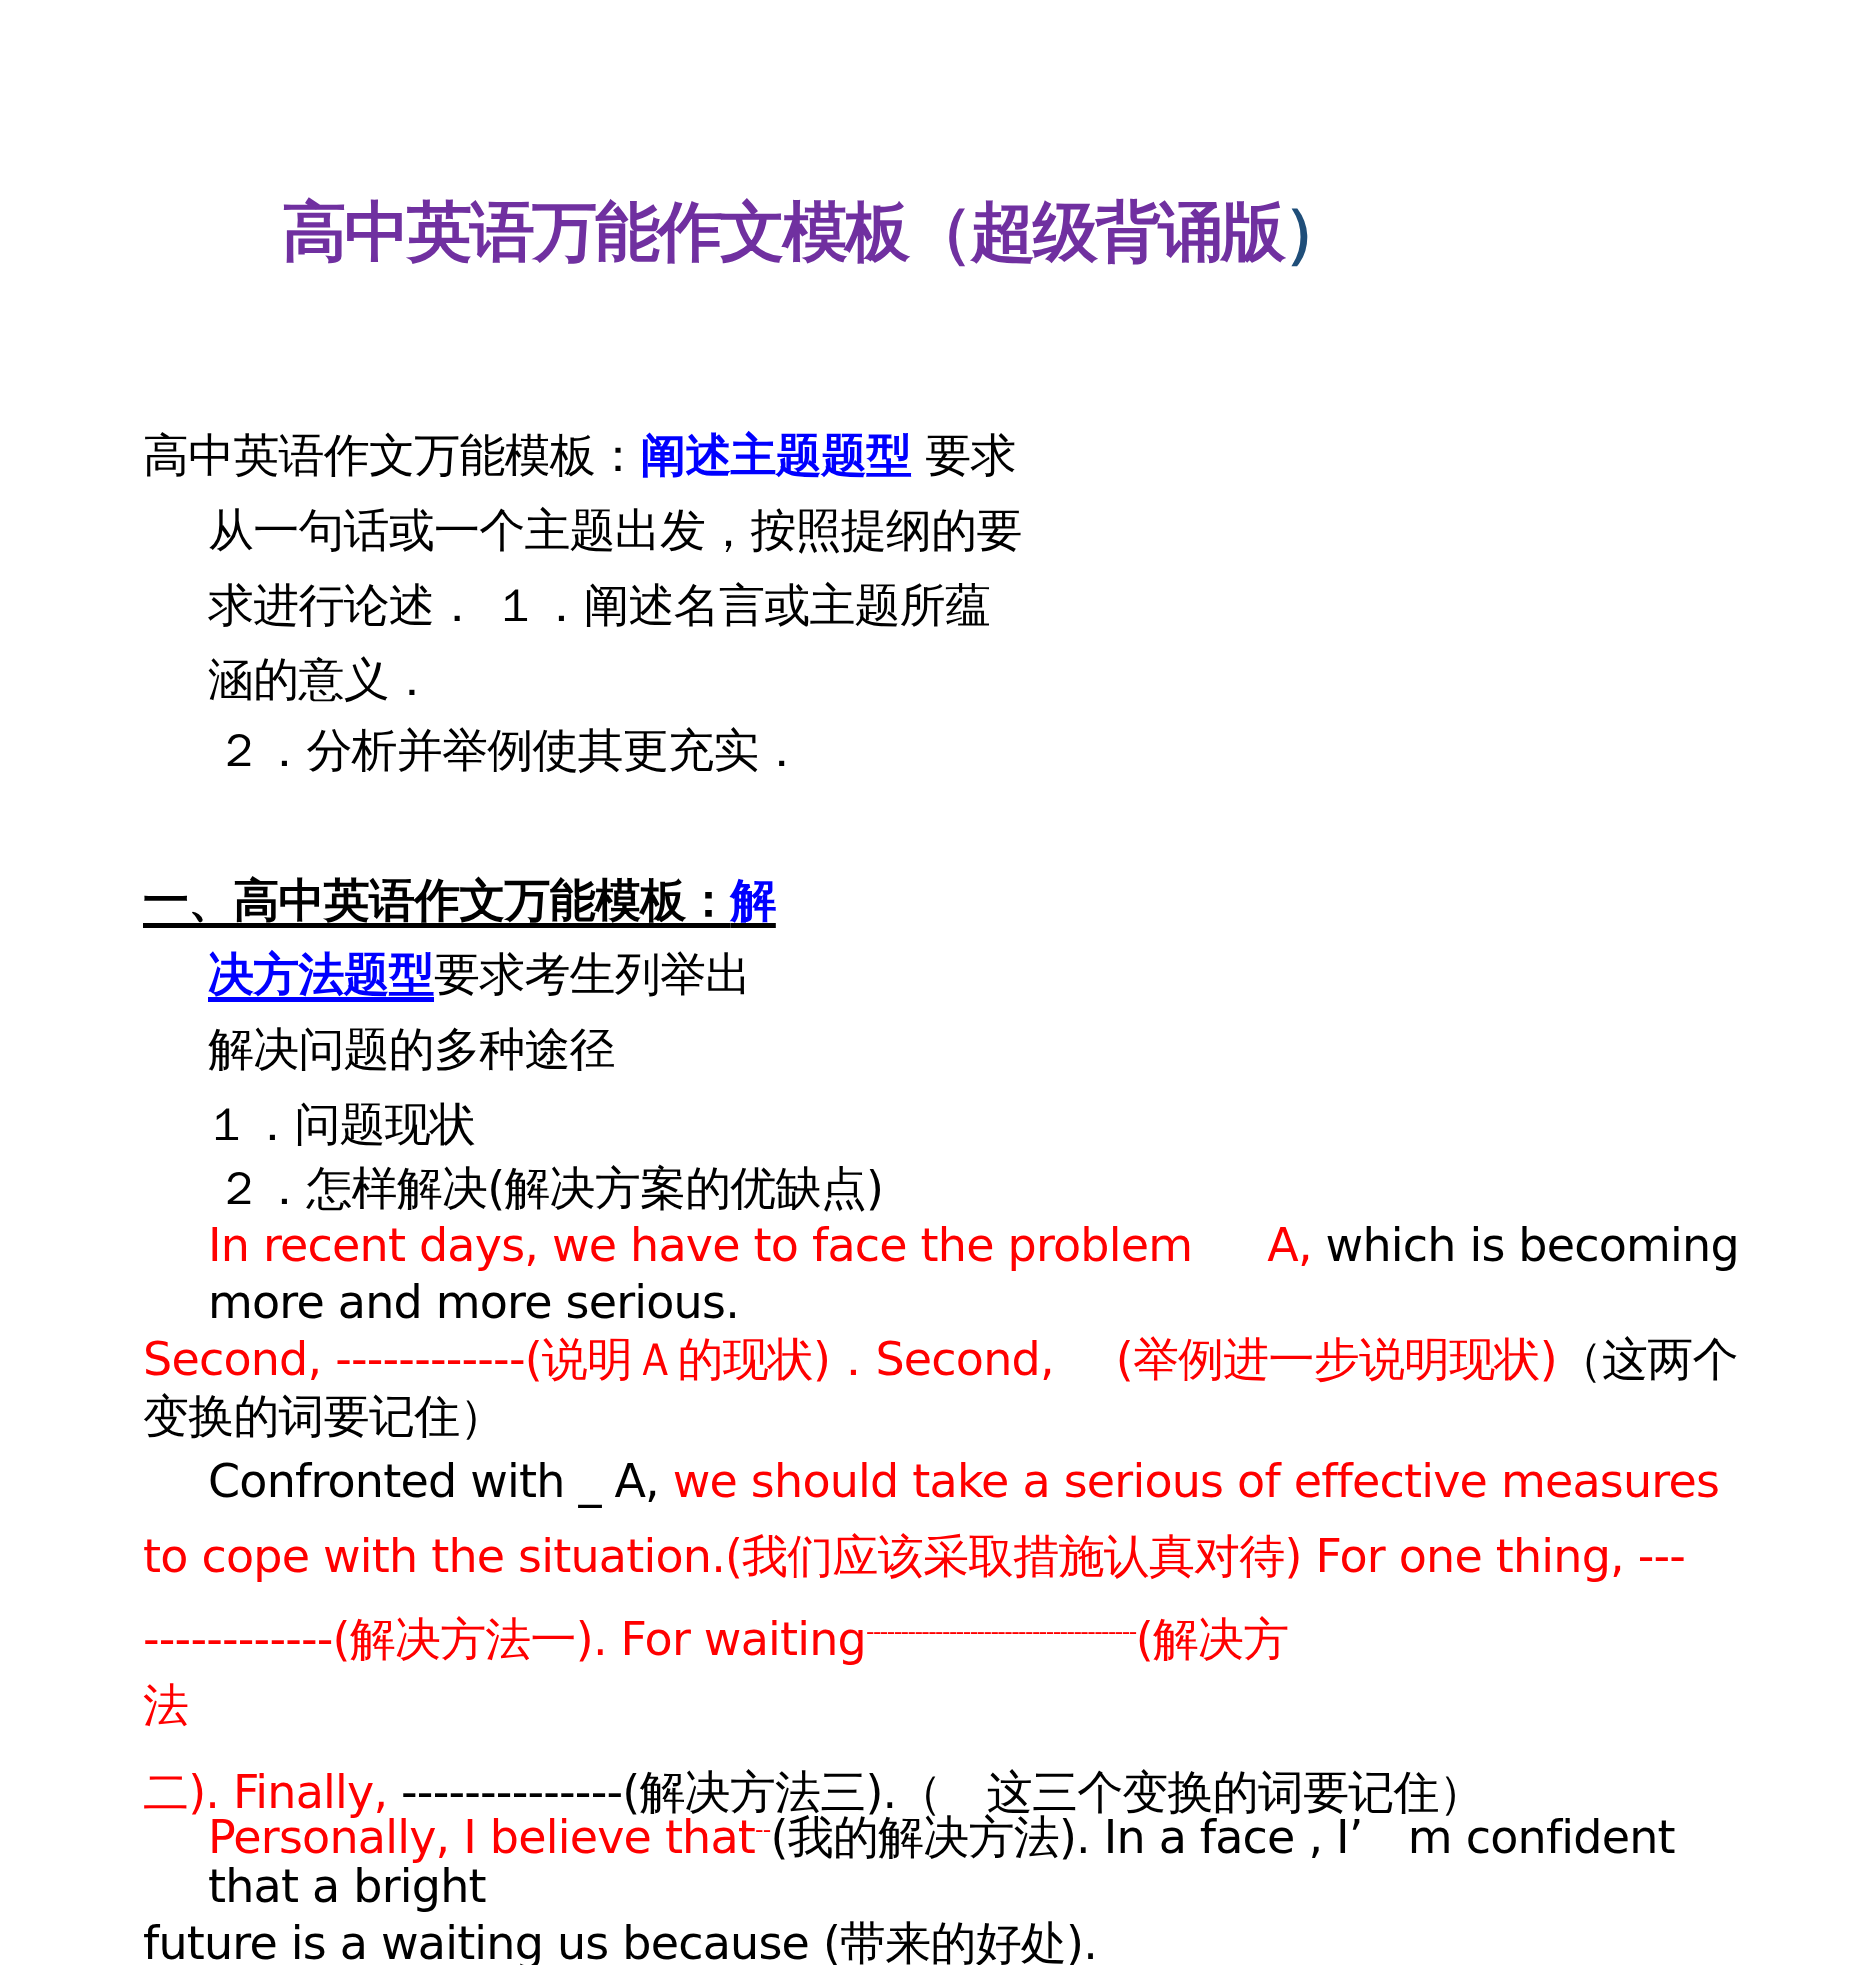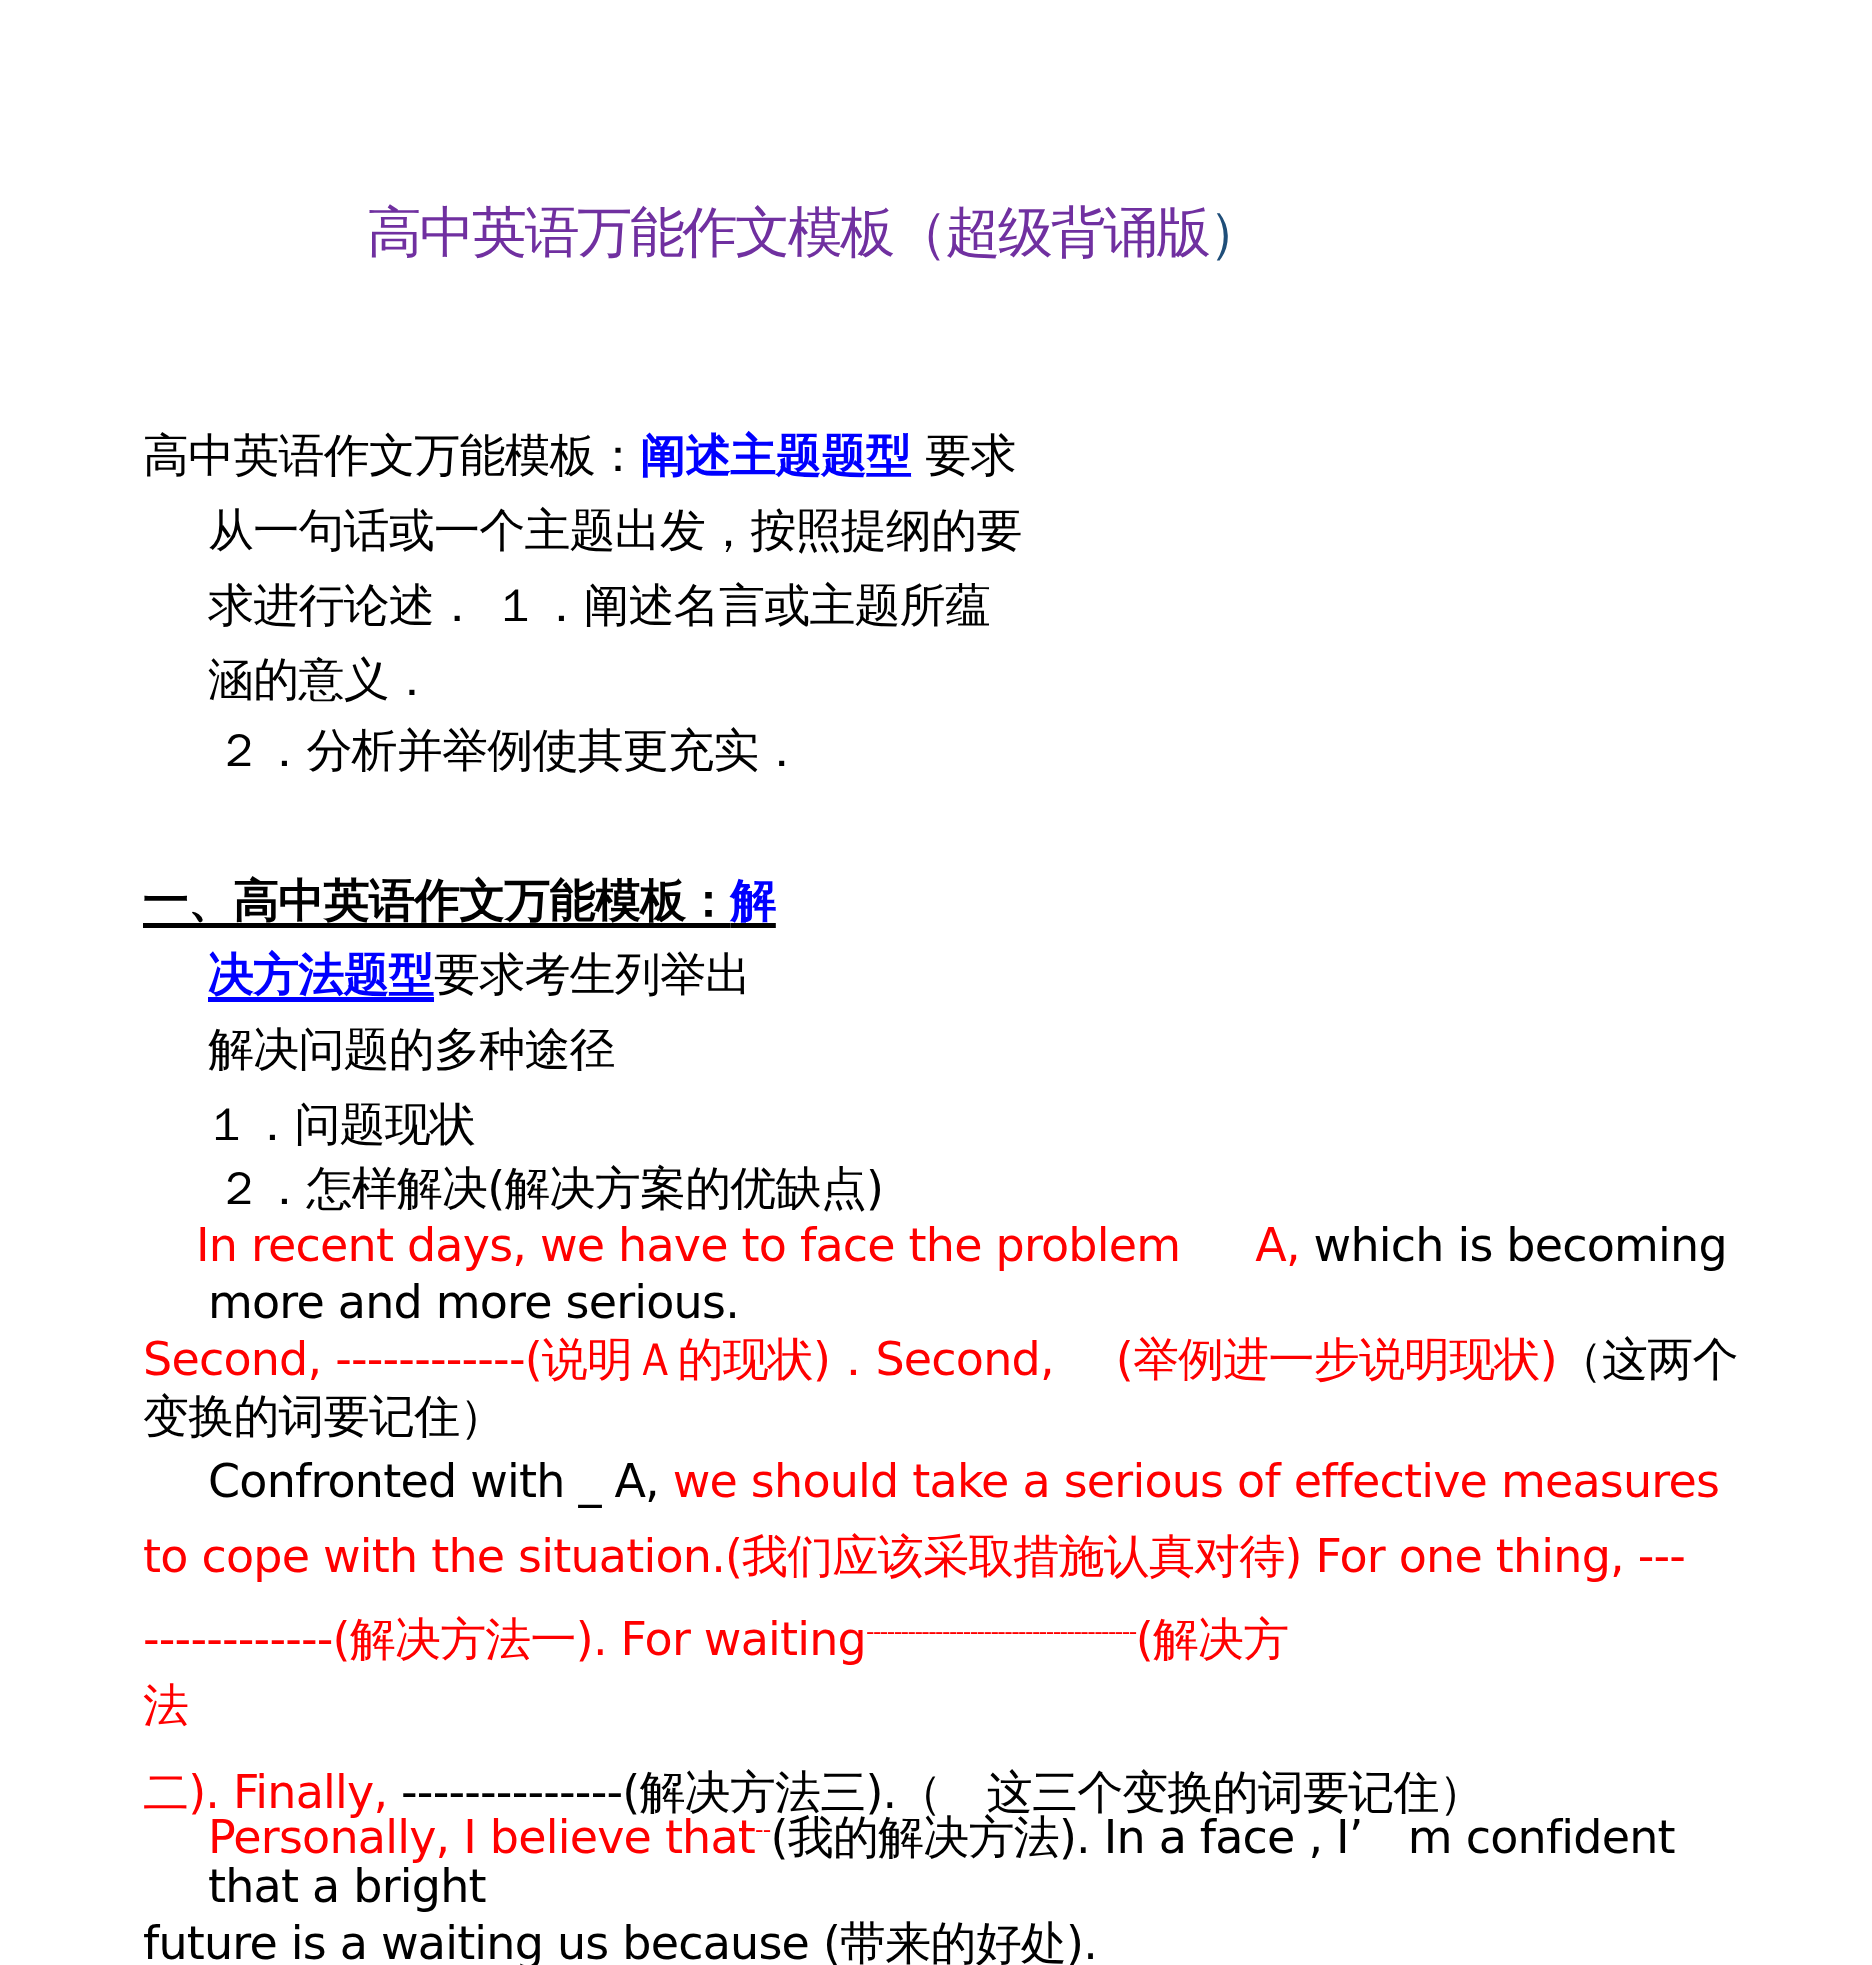--- a/index.html
+++ b/index.html
@@ -1,20 +1,20 @@
 <!DOCTYPE html>
 <html style="font-size:6.3px"><head>
 <meta charset="utf-8">
 <style>
   html, body { margin: 0; padding: 0; background: #ffffff; }
   body { width: 1872px; height: 2647px; position: relative; overflow: hidden;
          font-family: "DejaVu Sans", "Liberation Sans", sans-serif; color: #000000; }
   .line { position: absolute; white-space: nowrap; font-size: 46px; line-height: 55px; letter-spacing: -0.8px; }
   .title { position: absolute; left: 0; width: 1628px; top: 185px; text-align: center;
-           font-size: 55px; line-height: 94px; font-weight: normal; color: #7030a0; letter-spacing: -2.4px; }
+           font-size: 65px; line-height: 94px; font-weight: bold; color: #7030a0; letter-spacing: -2.4px; }
   .title .paren-close { color: #1f4e79; }
   .red { color: #ff0000; }
   .blue { color: #0000ff; }
   .bold { font-weight: bold; }
   .u { text-decoration: underline; text-decoration-thickness: 4.7px; text-underline-offset: 7px; }
   .heading { font-weight: bold; font-size: 46px; }
 </style>
 </head>
 <body>
 
@@ -33,21 +33,21 @@
 <div class="line heading u" style="left:143px; top:873px;">
   <span>一、高中英语作文万能模板：</span><span class="blue">解</span>
 </div>
 <div class="line" style="left:208px; top:947px;">
   <span class="blue bold u">决方法题型</span><span>要求考生列举出</span>
 </div>
 <div class="line" style="left:208px; top:1022px;">解决问题的多种途径</div>
 <div class="line" style="left:204px; top:1097px;">１．问题现状</div>
 <div class="line" style="left:216px; top:1161px;">２．怎样解决(解决方案的优缺点)</div>
 
-<div class="line" style="left:196px; top:1218px;">
+<div class="line" style="left:208px; top:1218px;">
   <span class="red">In recent days, we have to face the problem</span><span class="red" style="margin-left:75px;">A,</span><span> which is becoming</span>
 </div>
 <div class="line" style="left:208px; top:1275px;">more and more serious.</div>
 
 <div class="line" style="left:143px; top:1332px;">
   <span class="red">Second, ------------(说明Ａ的现状)．Second,</span><span class="red" style="margin-left:62px;">(举例进一步说明现状)</span><span>（这两个</span>
 </div>
 <div class="line" style="left:143px; top:1389px;">变换的词要记住）</div>
 
 <div class="line" style="left:208px; top:1454px;">

